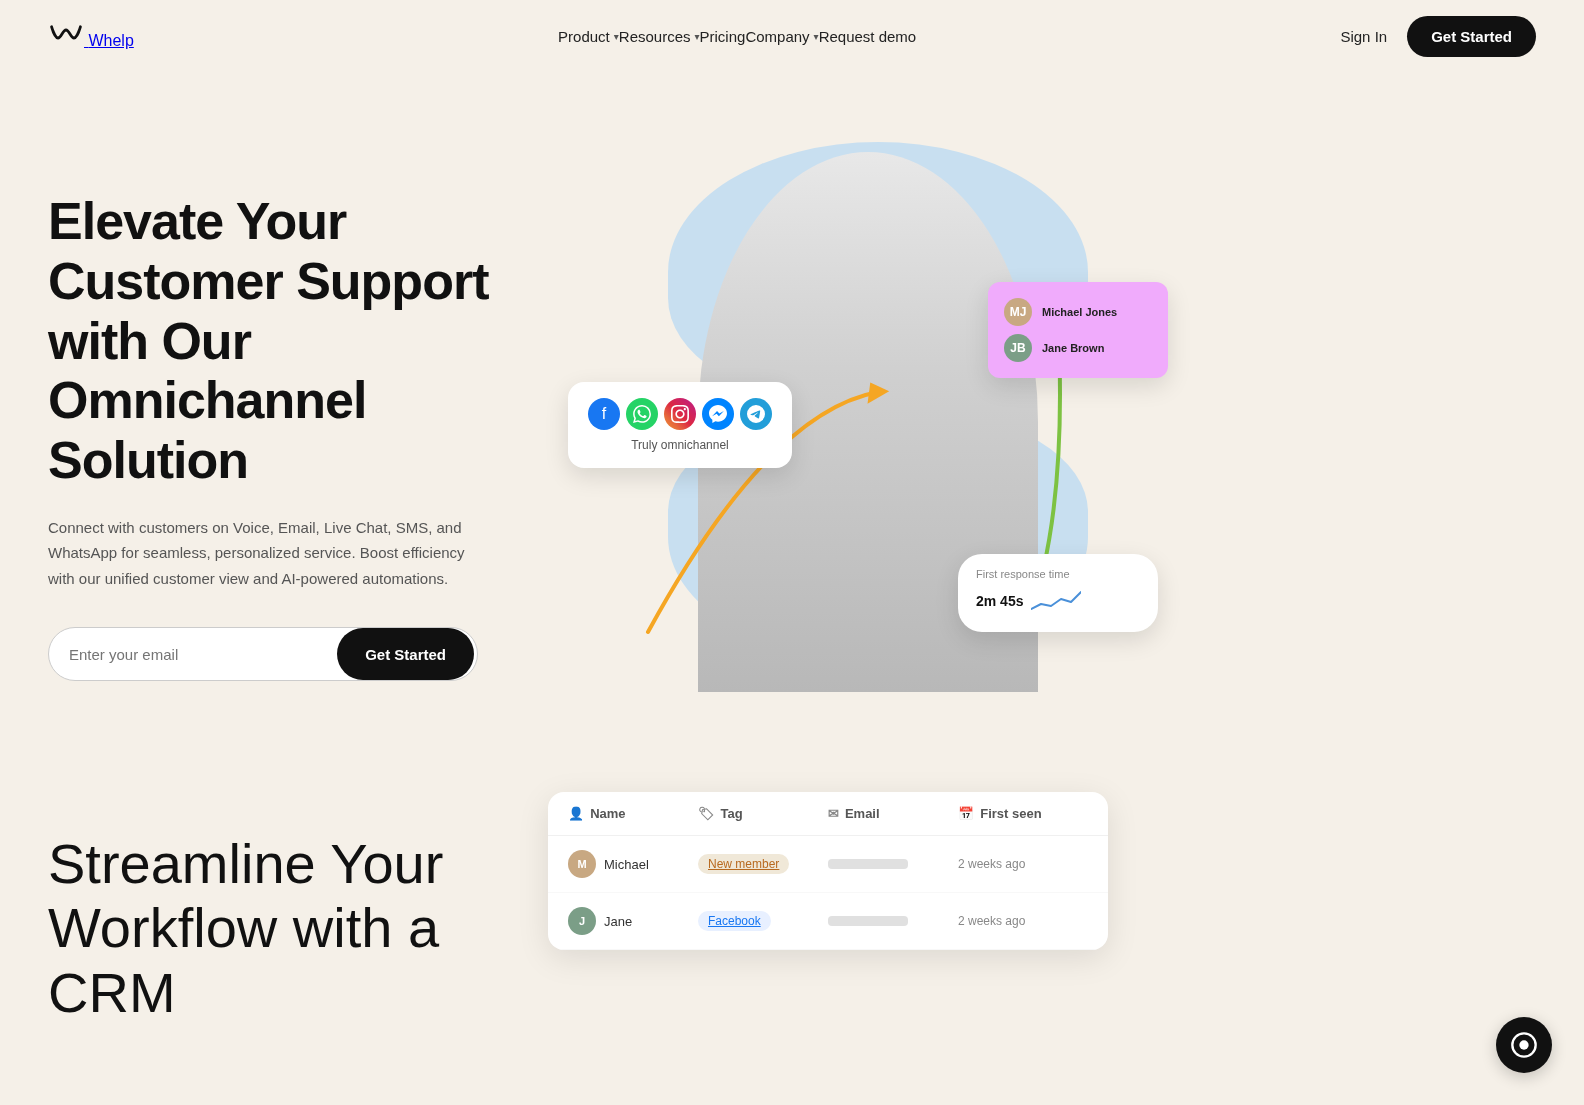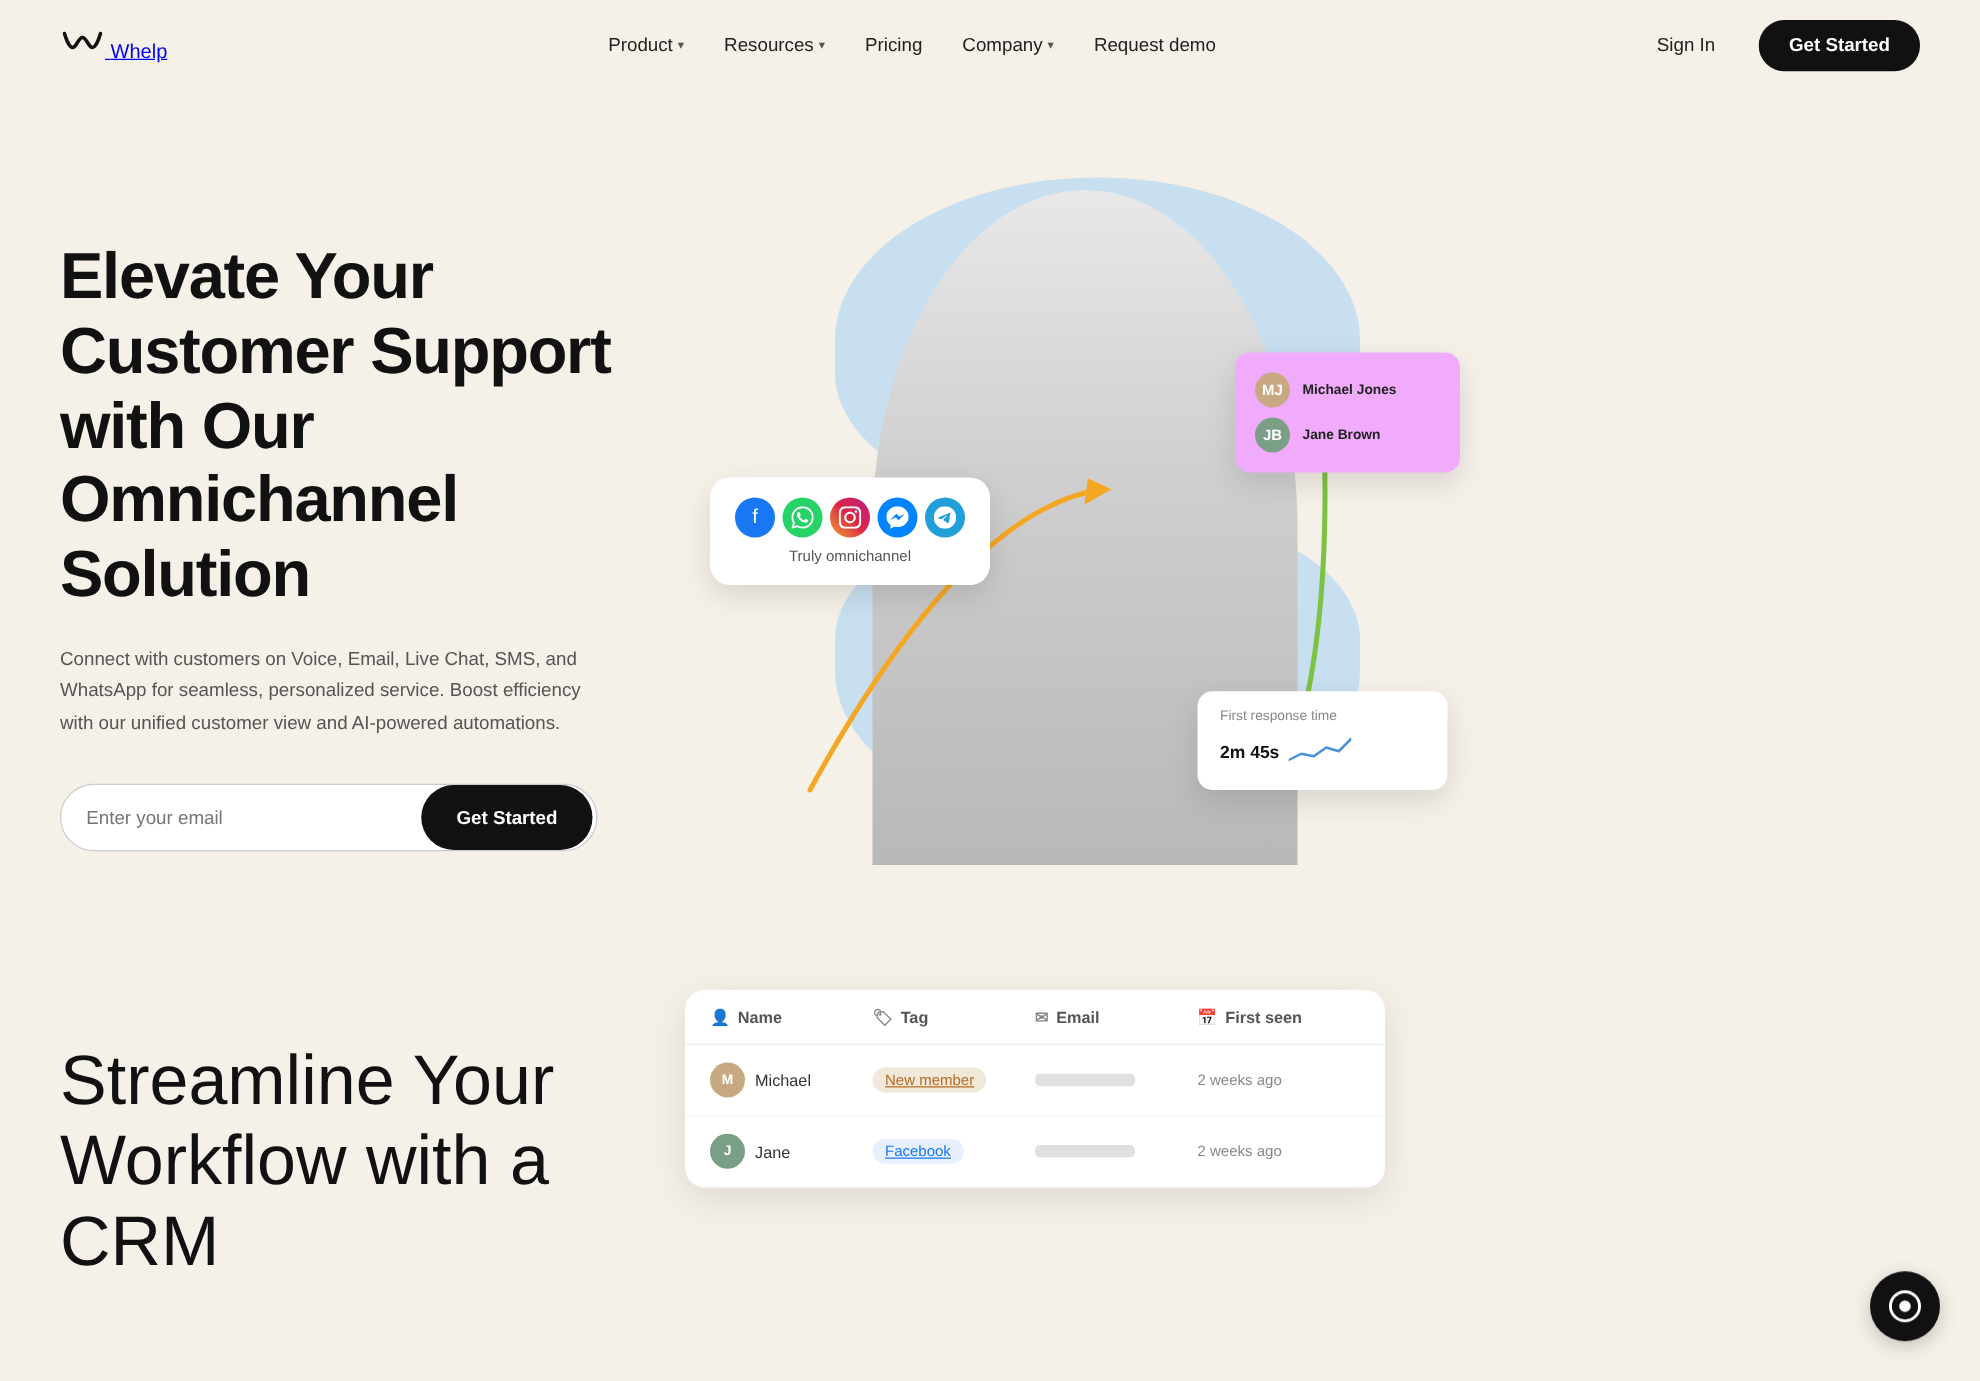--- a/index.html
+++ b/index.html
@@ -20,40 +20,39 @@
       background: #f5f0e8;
       position: relative;
       z-index: 10;
     }
     .logo-icon {
       width: 36px;
       height: 24px;
     }
     .nav-links {
       display: flex;
-      gap: 32px;
       list-style: none;
     }
     .nav-links li a {
       display: flex;
       align-items: center;
       gap: 4px;
       text-decoration: none;
       color: #222;
       font-size: 15px;
       font-weight: 500;
     }
     .nav-links li a .chevron {
       font-size: 10px;
       color: #555;
     }
     .nav-actions {
       display: flex;
       align-items: center;
-      gap: 35px;
+      gap: 20px;
     }
     .sign-in-btn {
       background: none;
       border: none;
       font-size: 15px;
       font-weight: 500;
       color: #222;
       cursor: pointer;
     }
     .get-started-btn-nav {
@@ -246,21 +245,21 @@
       font-size: 11px;
       font-weight: 600;
       color: #222;
     }
 
     .card-response {
       position: absolute;
       bottom: 60px;
       right: 10px;
       background: #fff;
-      border-radius: 12px;
+      border-radius: 24px;
       padding: 14px 18px;
       box-shadow: 0 8px 24px rgba(0,0,0,0.12);
       z-index: 5;
       min-width: 200px;
     }
     .card-response-label {
       font-size: 11px;
       color: #888;
       margin-bottom: 4px;
     }

